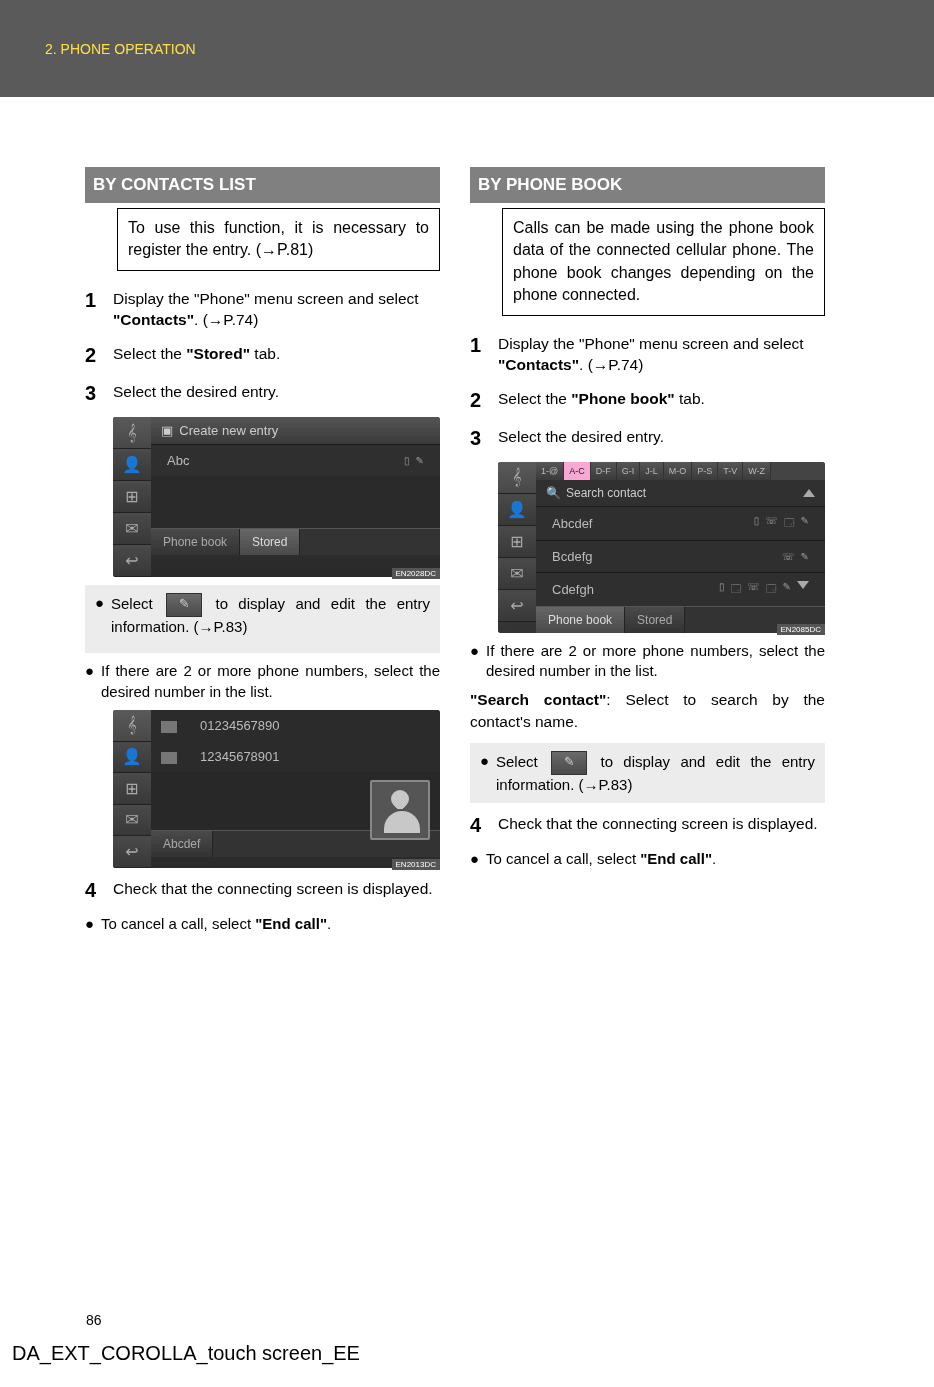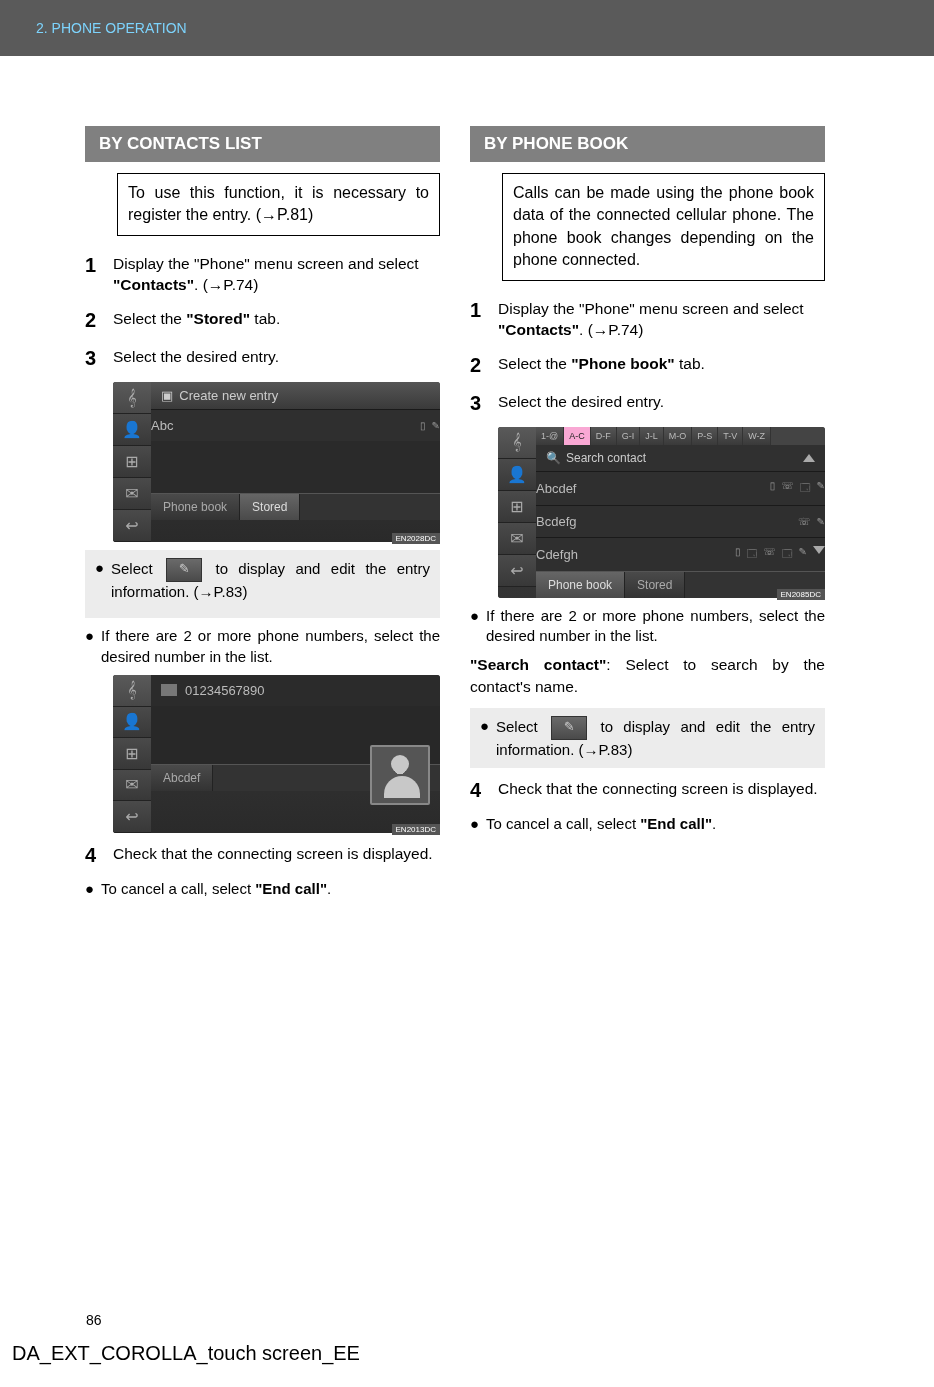--- a/index.html
+++ b/index.html
@@ -10,43 +10,43 @@
     body {
       font-family: Arial, Helvetica, sans-serif;
       background: #fff;
       width: 934px;
       height: 1387px;
       position: relative;
       color: #000;
     }
     .header-bar {
       background: #5a5a5a;
-      color: #7dd3fc;
-      height: 56px;
+      color: #fde047;
+      height: 97px;
       display: flex;
       align-items: center;
-      padding-left: 36px;
+      padding-left: 45px;
       font-size: 14px;
     }
     .content {
       display: flex;
       gap: 30px;
       padding: 70px 80px 0 85px;
     }
     .col {
       flex: 1;
       max-width: 355px;
     }
     .section-title {
       background: #808080;
       color: #fff;
-      padding: 8px 14px;
+      padding: 8px 8px;
       font-size: 17px;
       font-weight: bold;
-      margin-bottom: 11px;
+      margin-bottom: 5px;
     }
     .info-box {
       border: 1.5px solid #000;
       padding: 8px 10px;
       font-size: 16px;
       line-height: 1.4;
       margin-bottom: 15px;
       text-align: justify;
       margin-left: 32px;
     }
@@ -114,21 +114,21 @@
       background: linear-gradient(#555, #3a3a3a);
       padding: 6px 10px;
       font-size: 13px;
       color: #ccc;
       display: flex;
       align-items: center;
       gap: 6px;
     }
     .list-row {
       background: #2f2f2f;
-      padding: 8px 0;
+      padding: 8px 16px;
       font-size: 13px;
       color: #bbb;
       display: flex;
       align-items: center;
       border-top: 1px solid #1a1a1a;
     }
     .list-row .label {
       flex: 1;
     }
     .mini-icons {
@@ -211,22 +211,22 @@
       display: flex;
       align-items: center;
       gap: 5px;
     }
     .phone-number-row {
       background: #2b2b2b;
       color: #bbb;
       font-size: 13px;
       padding: 8px 10px;
       display: flex;
-      align-items: center;
-      gap: 8px;
+      align-items: flex-end;
+      gap: 23px;
     }
     .small-icon {
       width: 16px;
       height: 12px;
       background: #777;
       display: inline-block;
     }
     .profile-area {
       position: absolute;
       right: 10px;
@@ -359,20 +359,24 @@
           <div class="sidebar-icon active">𝄞</div>
           <div class="sidebar-icon">👤</div>
           <div class="sidebar-icon">⊞</div>
           <div class="sidebar-icon">✉</div>
           <div class="sidebar-icon">↩</div>
         </div>
         <div class="main-area">
           <div class="phone-number-row">
             <span class="small-icon"></span>
             <span>01234567890</span>
+          </div>
+          <div class="phone-number-row">
+            <span class="small-icon"></span>
+            <span>12345678901</span>
           </div>
           <div style="height:58px;background:#282828"></div>
           <div class="bottom-tabs">
             <div class="tab">Abcdef</div>
           </div>
           <div class="profile-area">
               <div class="prof-sil"></div>
             </div>
         </div>
       </div>

